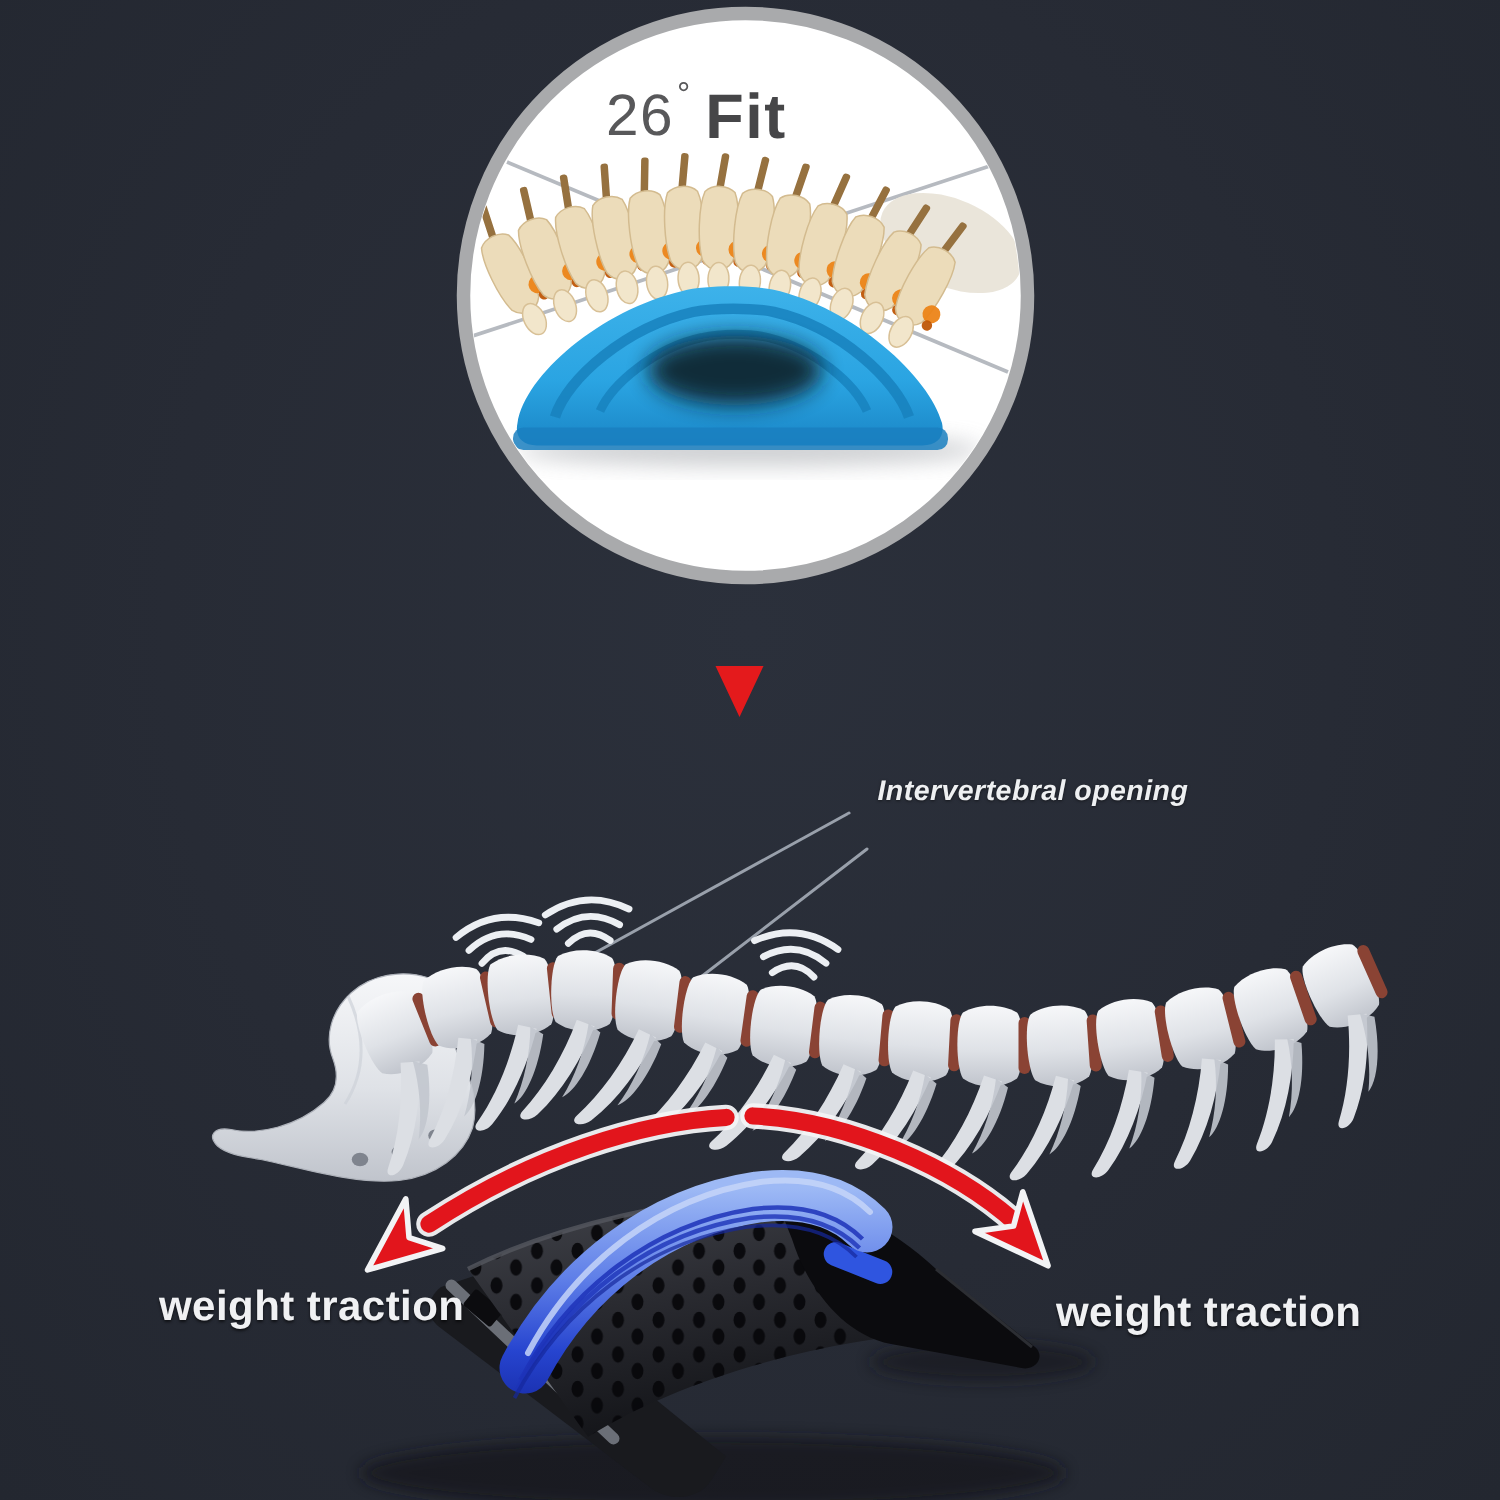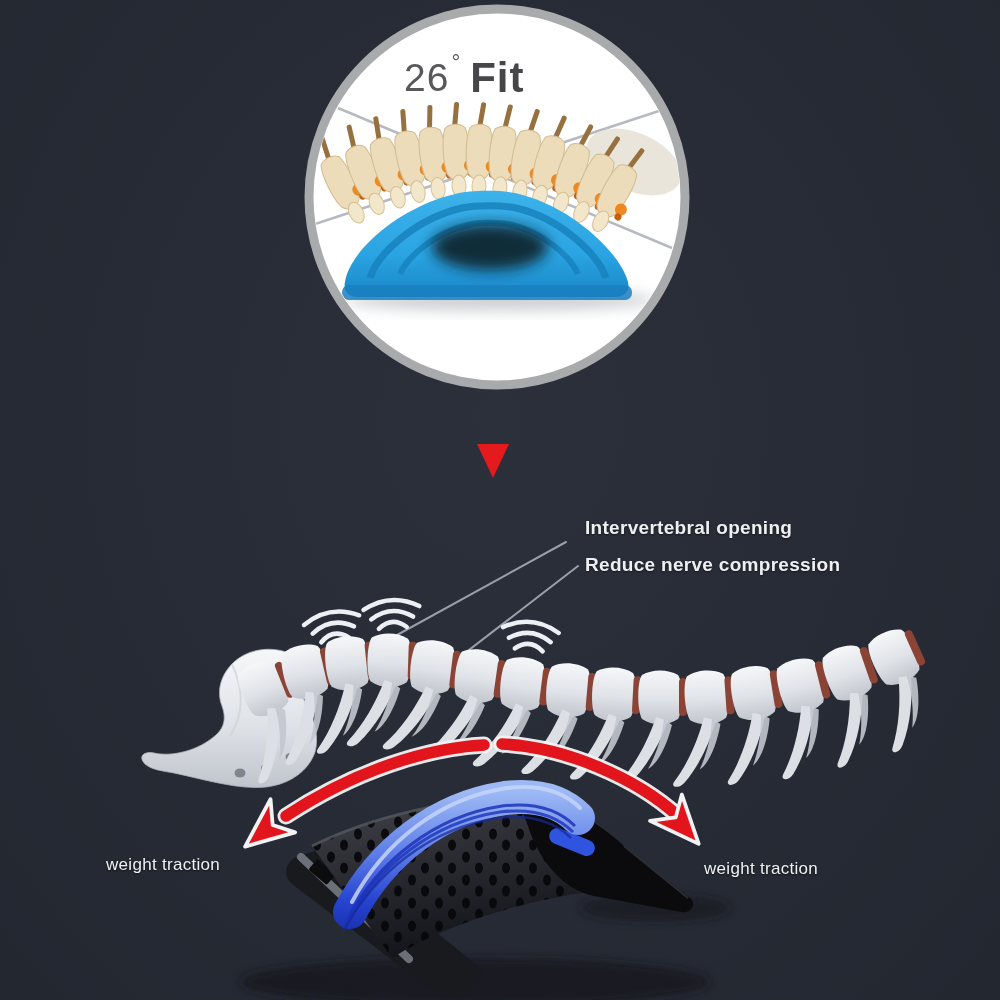--- a/index.html
+++ b/index.html
@@ -17,23 +17,24 @@
     color:#4d4d4f;user-select:none;
   }
   #inset-text .num{font-size:39px;font-weight:500;color:#58585a;letter-spacing:1px;line-height:1;}
   #inset-text .deg{font-size:22px;font-weight:500;color:#58585a;line-height:1;margin:-6px 1px 0 2px;}
   #inset-text .fit{font-size:42px;font-weight:700;color:#464648;line-height:0.95;margin-left:9px;letter-spacing:1px;}
   
   #callouts{
     left:585px;top:509px;width:320px;
     color:#eef0f2;font-size:19px;font-weight:700;letter-spacing:.3px;line-height:37px;
     text-shadow:0 1px 2px rgba(0,0,0,.5);
+    font-style:italic;
   }
   .traction{
-    color:#f0f1f3;font-size:17px;font-weight:400;letter-spacing:.3px;
+    color:#f0f1f3;font-size:28px;font-weight:700;letter-spacing:.3px;
     text-shadow:0 1px 2px rgba(0,0,0,.6);white-space:nowrap;
   }
   #traction-left{left:106px;top:855px;}
   #traction-right{left:704px;top:859px;}
 </style>
 </head>
 <body>
 
 <div id="stage">
 
@@ -225,19 +226,18 @@
   </svg>
 
   <div class="abs" id="inset-text">
     <span class="num">26</span>
     <span class="deg">°</span>
     <span class="fit">Fit</span>
   </div>
 
   <div class="abs" id="callouts">
     <div>Intervertebral opening</div>
-    <div>Reduce nerve compression</div>
   </div>
 
   <div class="abs traction" id="traction-left">weight traction</div>
   <div class="abs traction" id="traction-right">weight traction</div>
 
 </div>
 
 </body></html>

